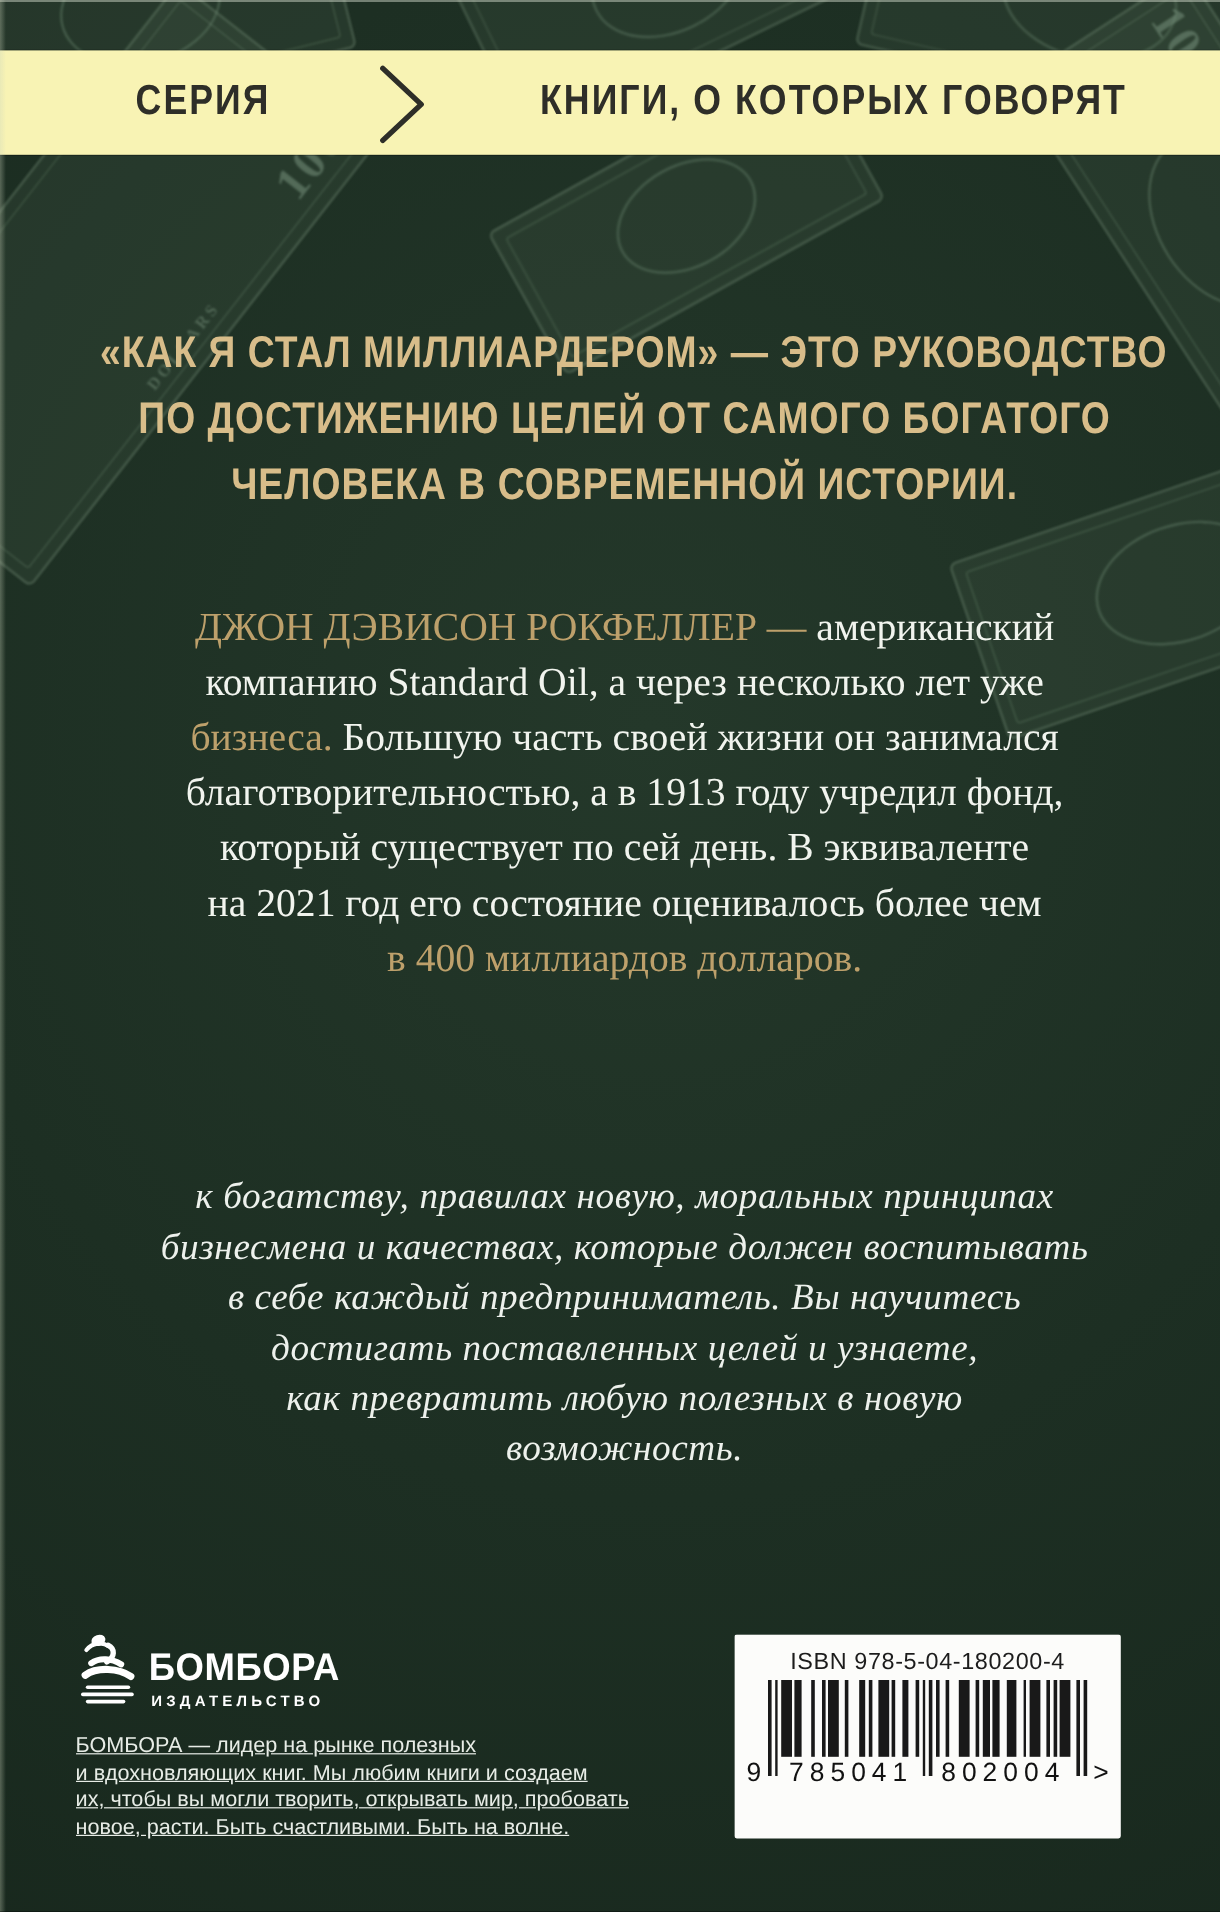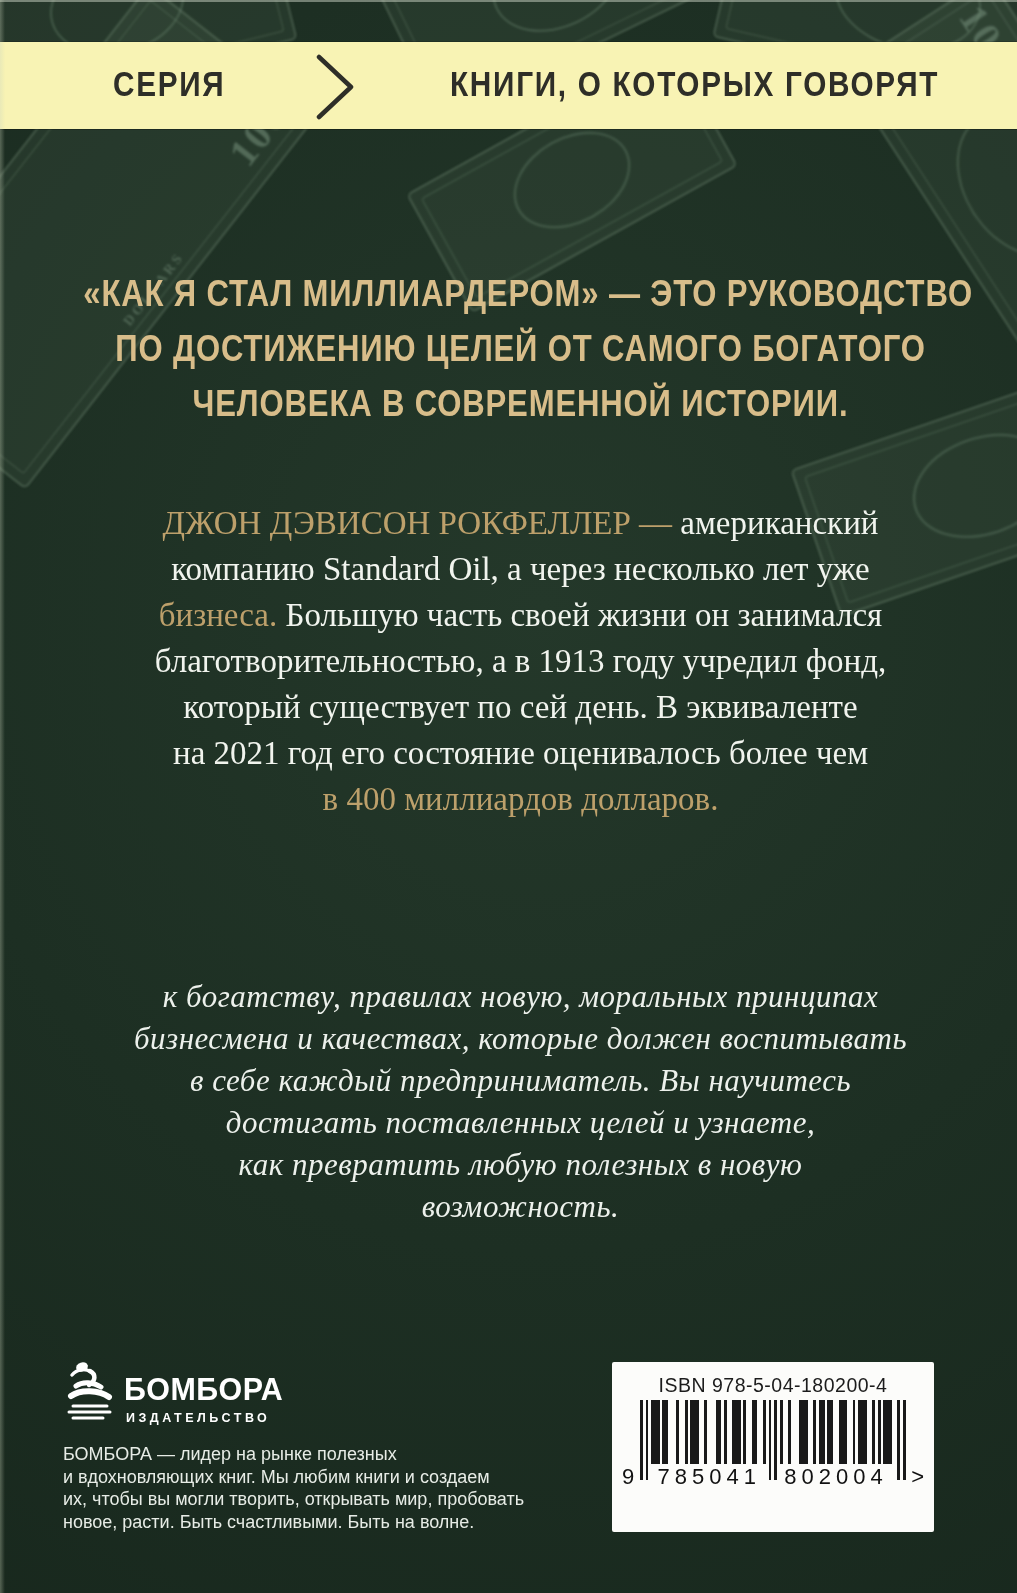--- a/index.html
+++ b/index.html
@@ -44,21 +44,21 @@
   
   .about-book{position:absolute;left:0;top:976px;width:100%;z-index:5;text-align:center;
     font-family:"Liberation Serif",serif;font-style:italic;font-size:31px;line-height:42px;
     color:#edf1ec;letter-spacing:.5px;white-space:nowrap;}
   
   .pub-logo{position:absolute;left:63px;top:1358px;z-index:5;}
   .pub-name{position:absolute;left:124px;top:1371px;z-index:5;font-size:32px;font-weight:700;color:#ffffff;
     letter-spacing:.5px;display:inline-block;transform:scaleX(.95);transform-origin:left center;}
   .pub-sub{position:absolute;left:126px;top:1411px;z-index:5;font-size:12.5px;font-weight:700;color:#ffffff;
     letter-spacing:3.5px;}
-  .pub-desc{position:absolute;left:63px;top:1443px;z-index:5;font-size:18px;line-height:22.6px;color:#e7ece6;}
+  .pub-desc{position:absolute;left:63px;top:1443px;z-index:5;font-size:18px;line-height:22.6px;color:#e7ece6;text-decoration:underline;}
   
   .barcode-box{position:absolute;left:612px;top:1362px;width:322px;height:170px;background:#fcfcfa;
     border-radius:2px;z-index:5;display:flex;flex-direction:column;align-items:center;}
   .isbn{margin-top:12px;font-size:19.5px;color:#1c1c1c;letter-spacing:.5px;}
   .bars{margin-top:3px;height:80px;width:266px;white-space:nowrap;font-size:0;}
   .bars span{display:inline-block;vertical-align:top;}
   .bars .bar{background:#191919;height:64px;}
   .bars .bar.tall{height:80px;}
   .digits{width:302px;margin-top:-16px;display:flex;justify-content:space-between;align-items:baseline;
     font-size:22px;color:#111;}

